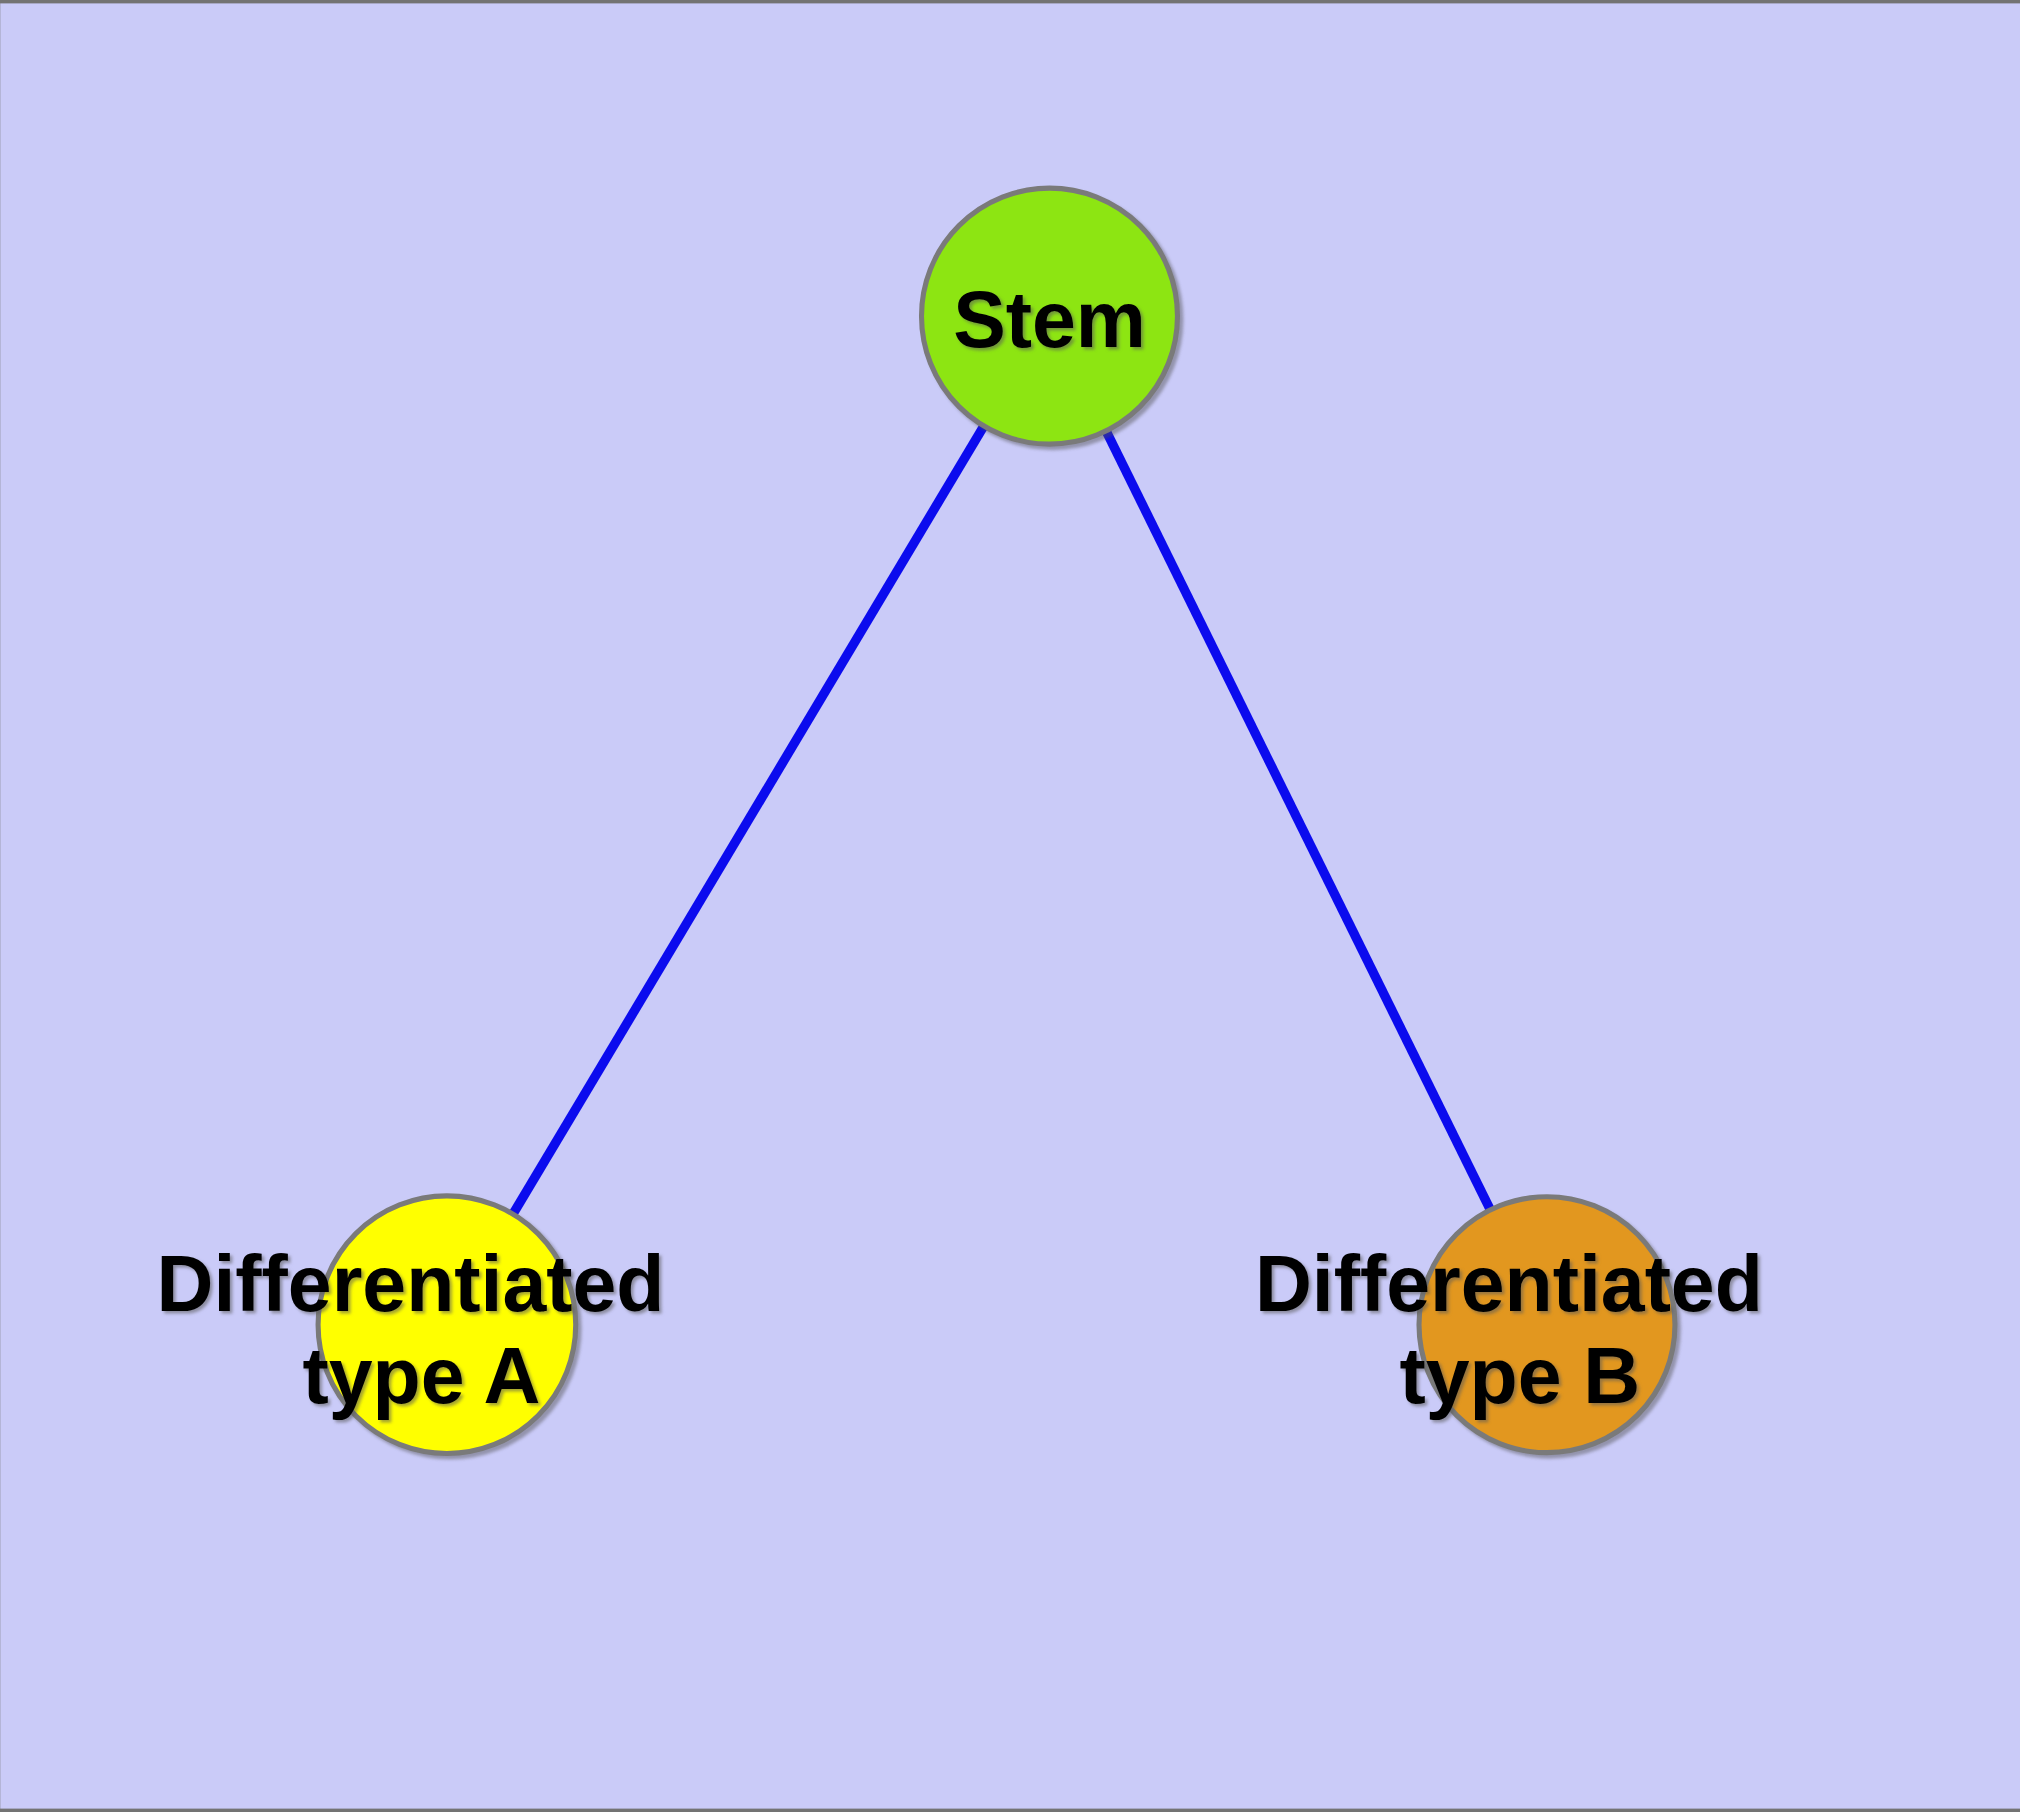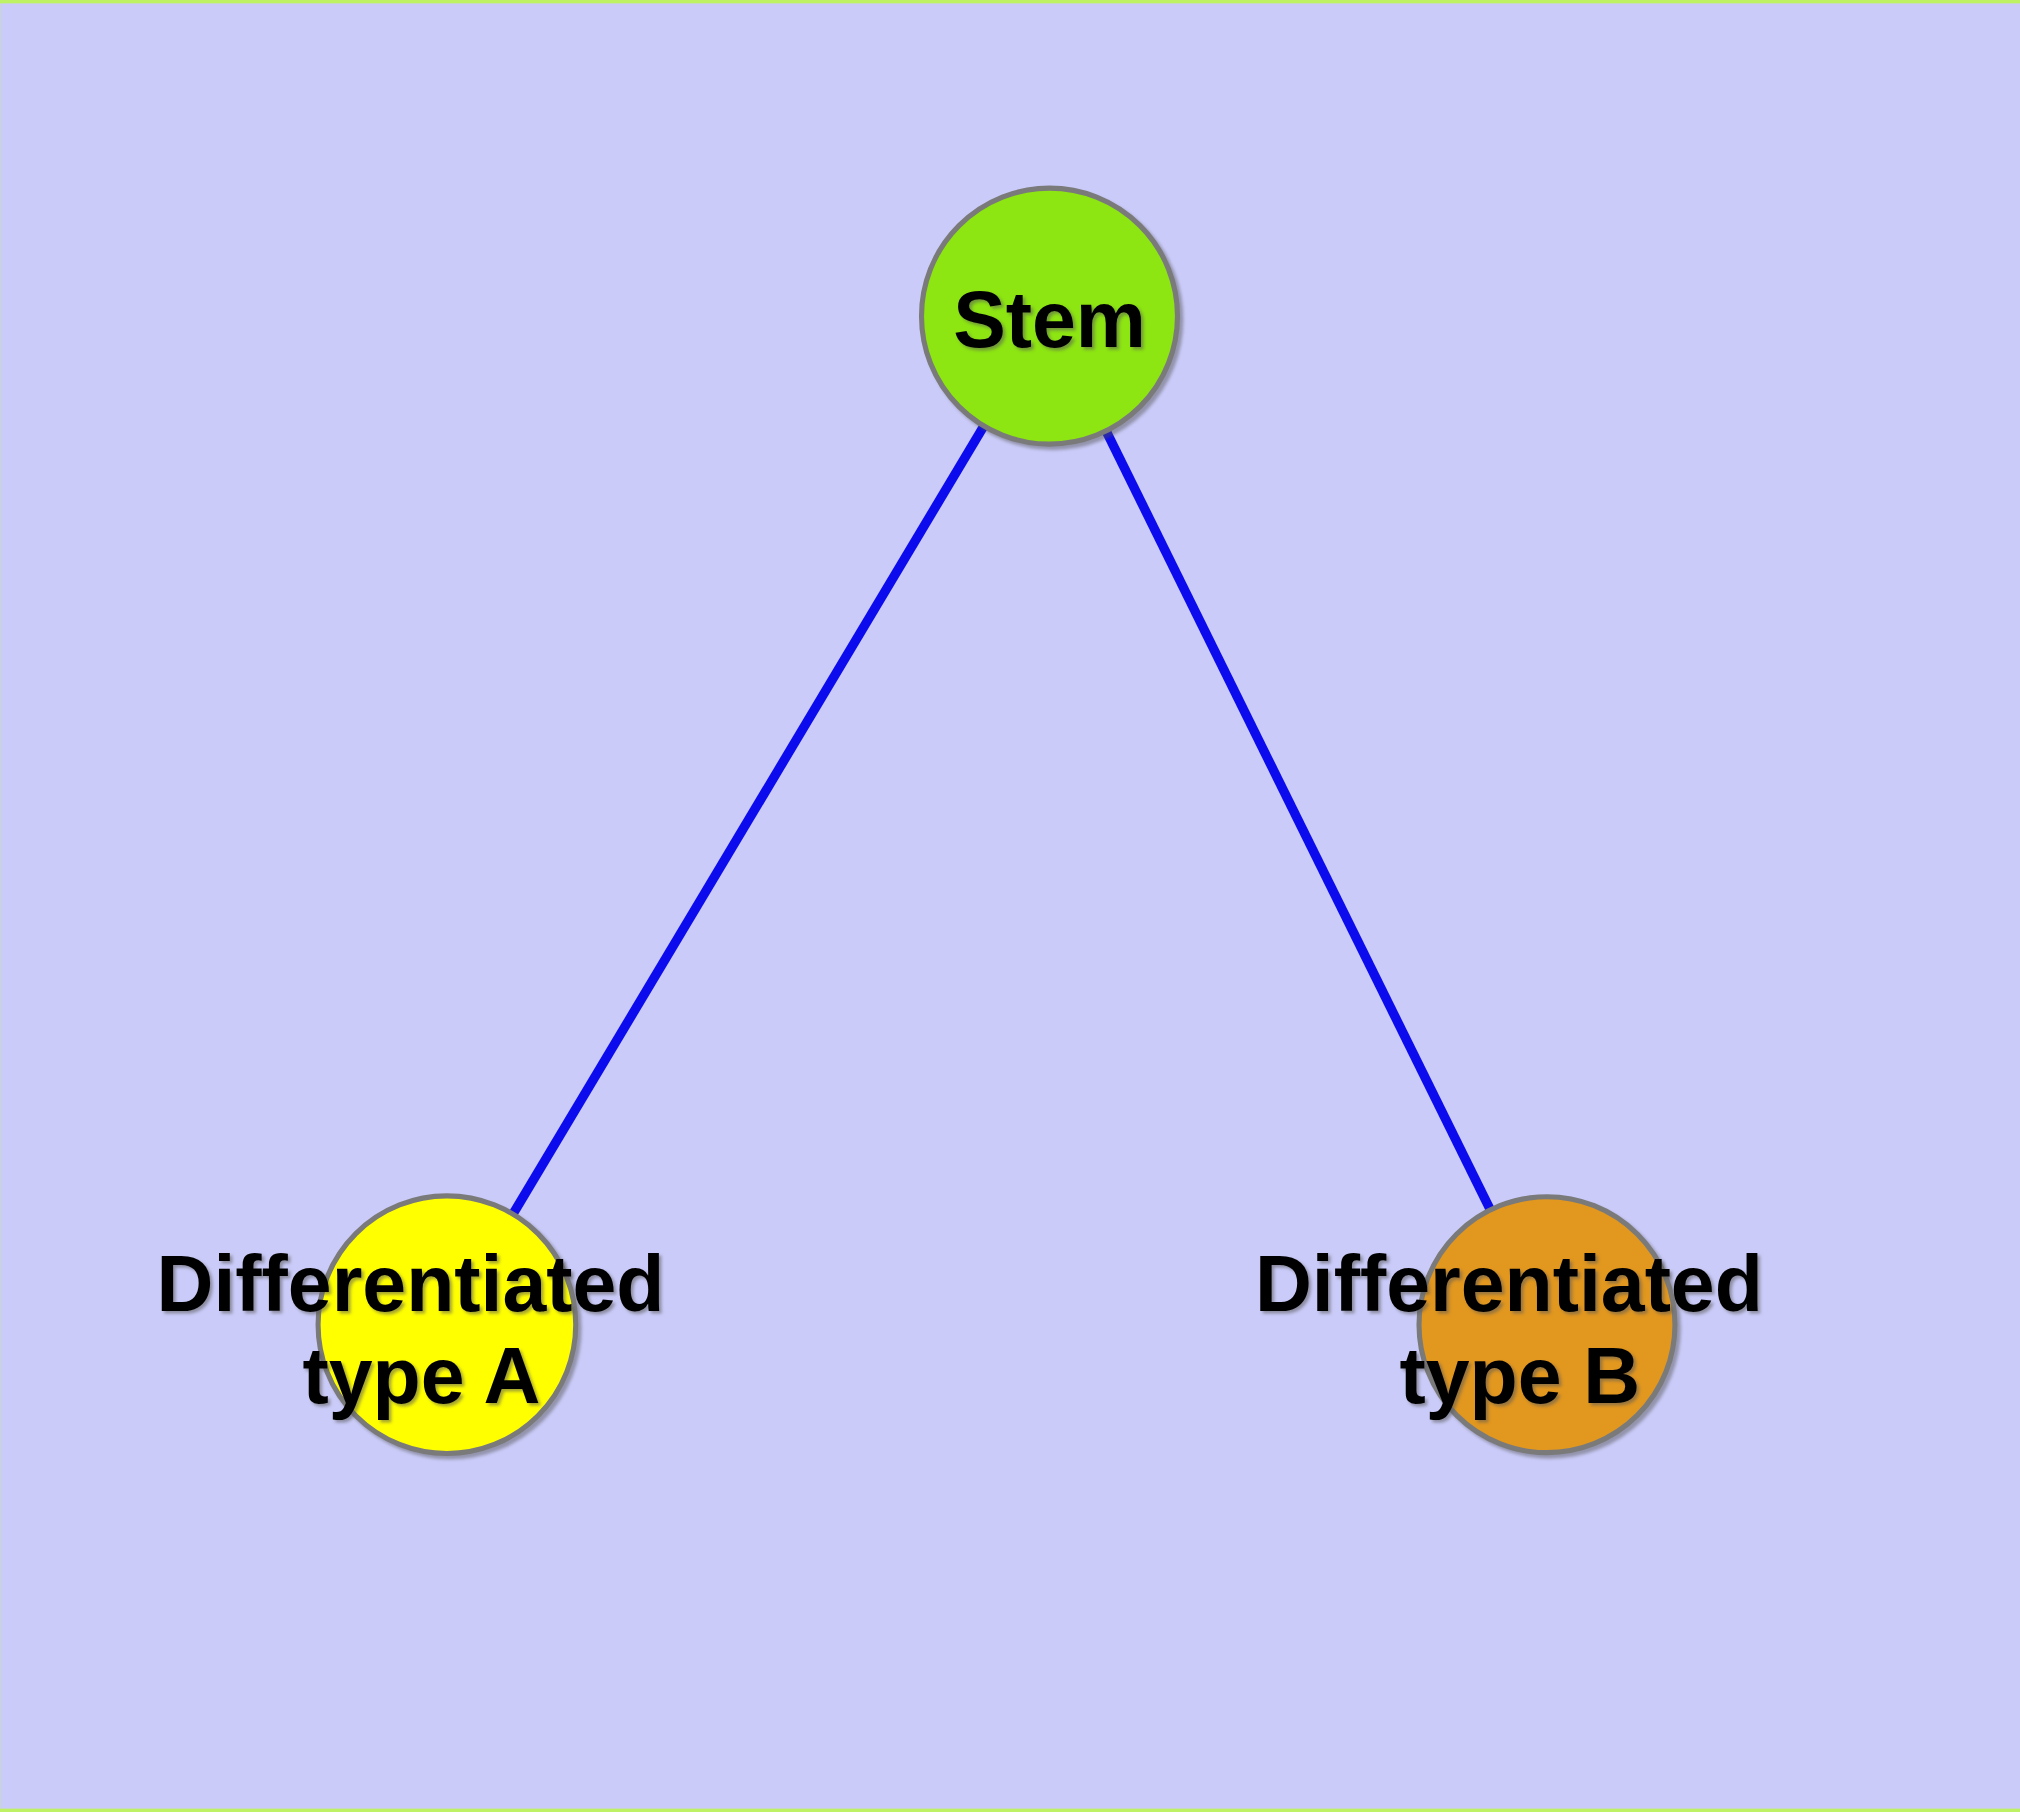--- a/index.html
+++ b/index.html
@@ -4,21 +4,21 @@
 <style>
   html, body {
     margin: 0;
     padding: 0;
     background: #ffffff;
   }
   .figure {
     position: relative;
     width: 2021px;
     height: 1812px;
-    background: #bef264;
+    background: #737373;
     font-family: "Liberation Sans", "DejaVu Sans", sans-serif;
     overflow: hidden;
   }
   svg.graph {
     display: block;
     width: 2021px;
     height: 1812px;
   }
   .canvas-bg {
     fill: var(--bg, #cacbf8);

